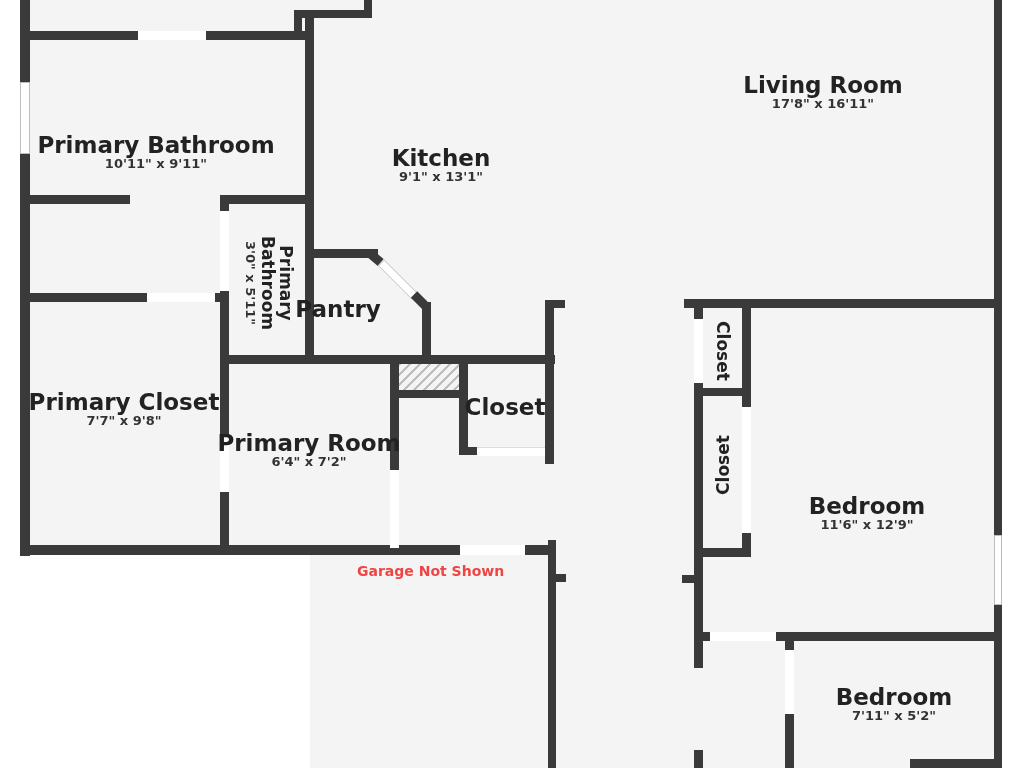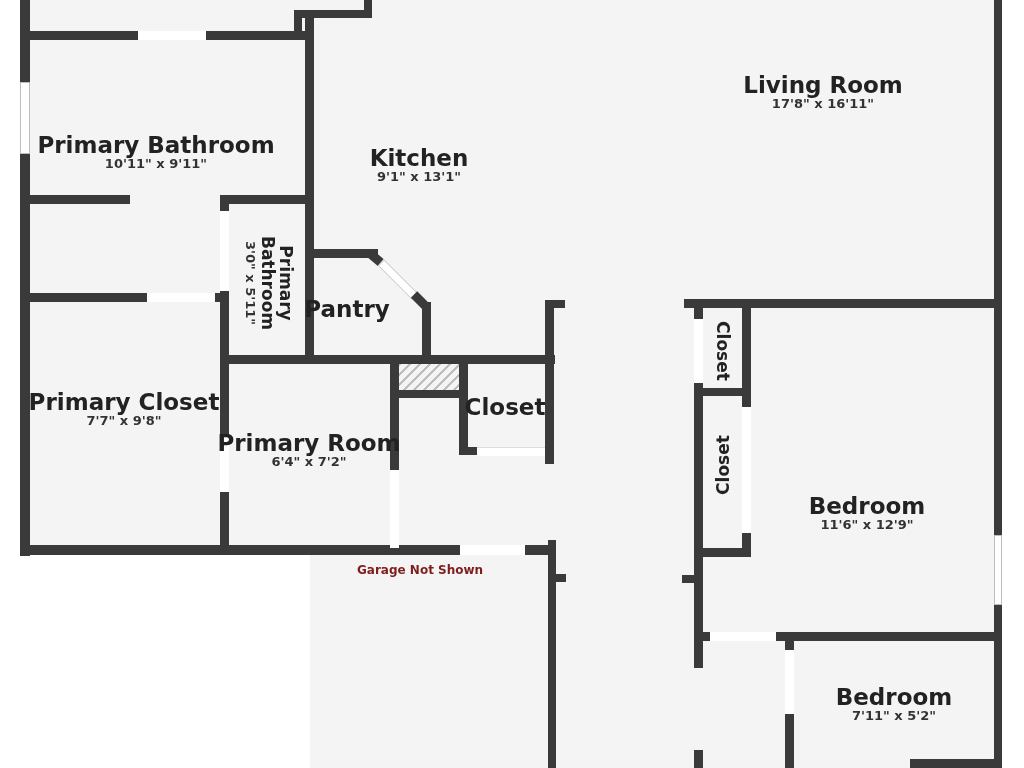--- a/index.html
+++ b/index.html
@@ -9,21 +9,21 @@
   .door { position:absolute; background:#ffffff; }
   .window { position:absolute; background:#ffffff; border:1px solid #bdbdbd; box-sizing:border-box; }
   .label { position:absolute; text-align:center; color:#222; transform:translate(-50%, -50%); white-space:nowrap; }
   .label .name { display:block; font-weight:bold; font-size:23px; line-height:20px; }
   .label .dim { display:block; font-weight:bold; font-size:13px; line-height:18px; color:#333; }
   .vlabel { position:absolute; text-align:center; color:#222; white-space:nowrap; }
   .vlabel .name { display:block; font-weight:bold; font-size:17px; line-height:20px; }
   .vlabel .dim { display:block; font-weight:bold; font-size:13px; line-height:18px; color:#333; }
   .rot-cw { transform:translate(-50%,-50%) rotate(90deg); }
   .hatch { position:absolute; background: repeating-linear-gradient(135deg, #bdbdbd 0 2px, #f4f4f4 2px 7px); }
-  .note { position:absolute; font-weight:bold; font-size:12px; color:#7f1d1d; }
+  .note { position:absolute; font-weight:bold; font-size:14px; color:#ef4444; }
 </style>
 </head>
 <body>
 
 <div class="floor" style="left:22px;top:0;width:290px;height:550px;"></div>
 <div class="floor" style="left:310px;top:0;width:692px;height:768px;"></div>
 <div class="floor" style="left:548px;top:540px;width:160px;height:228px;"></div>
 
 <div class="wall" style="left:20px;top:0;width:10px;height:556px;"></div>
 <div class="wall" style="left:994px;top:0;width:8px;height:535px;"></div>
@@ -97,29 +97,29 @@
 <div class="wall" style="left:694px;top:750px;width:9px;height:18px;"></div>
 
 <div class="label" style="left:823px;top:94px;">
   <span class="name">Living Room</span>
   <span class="dim">17'8" x 16'11"</span>
 </div>
 <div class="label" style="left:156px;top:154px;">
   <span class="name">Primary Bathroom</span>
   <span class="dim">10'11" x 9'11"</span>
 </div>
-<div class="label" style="left:419px;top:167px;">
+<div class="label" style="left:441px;top:167px;">
   <span class="name">Kitchen</span>
   <span class="dim">9'1" x 13'1"</span>
 </div>
 <div class="vlabel rot-cw" style="left:268px;top:283px;">
   <span class="name" style="white-space:normal;width:100px;line-height:18px;">Primary Bathroom</span>
   <span class="dim">3'0" x 5'11"</span>
 </div>
-<div class="label" style="left:347px;top:309px;">
+<div class="label" style="left:338px;top:309px;">
   <span class="name">Pantry</span>
 </div>
 <div class="label" style="left:124px;top:411px;">
   <span class="name">Primary Closet</span>
   <span class="dim">7'7" x 9'8"</span>
 </div>
 <div class="label" style="left:309px;top:452px;">
   <span class="name">Primary Room</span>
   <span class="dim">6'4" x 7'2"</span>
 </div>

